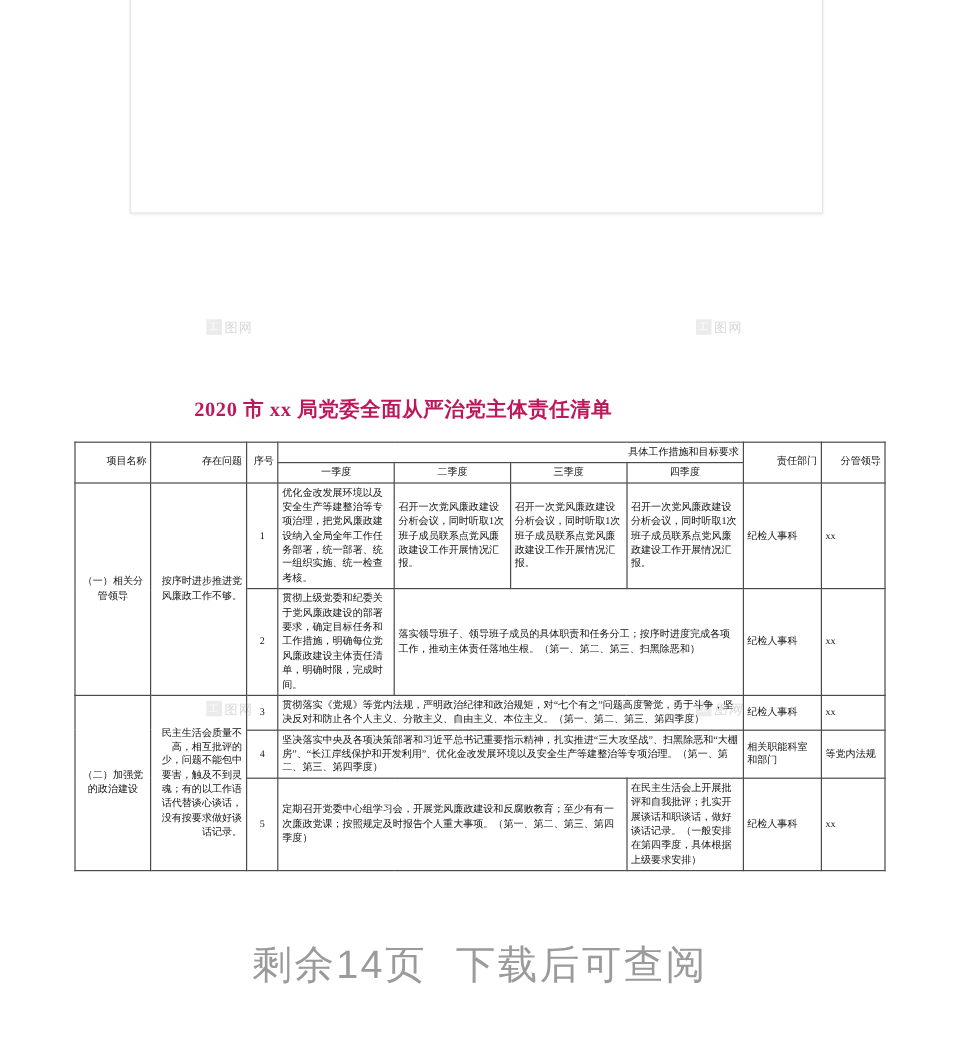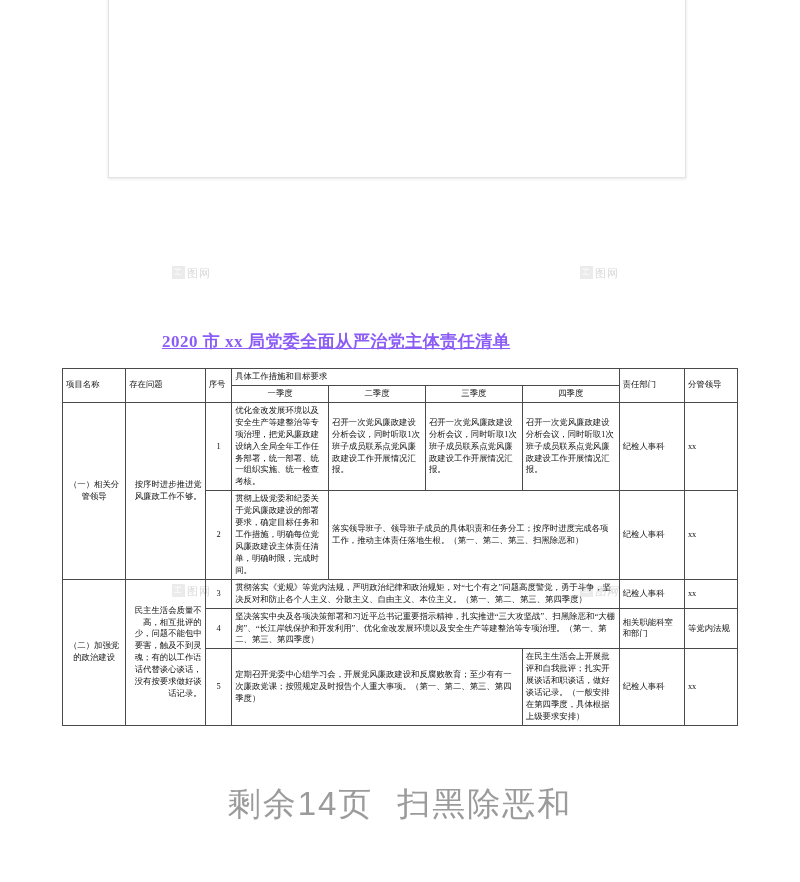--- a/index.html
+++ b/index.html
@@ -46,23 +46,22 @@
   }
   .doc-title {
     position: absolute;
     top: 330px;
     left: 0;
     width: 672px;
     text-align: center;
     font-family: "Liberation Serif", serif;
     font-weight: bold;
     font-size: 17px;
-    color: #8b5cf6;
+    color: #be185d;
     letter-spacing: 0.5px;
-    text-decoration: underline;
   }
   table.sheet {
     position: absolute;
     left: 62px;
     top: 368px;
     width: 676px;
     border-collapse: collapse;
     table-layout: fixed;
     background: transparent;
   }
@@ -70,21 +69,21 @@
     border: 1px solid #4a4a4a;
     font-size: 8.4px;
     line-height: 1.42;
     color: #111111;
     padding: 2px 3px;
     vertical-align: middle;
     font-weight: normal;
     font-family: "Liberation Serif", serif;
   }
   th.hd {
-    text-align: left;
+    text-align: right;
     font-weight: bold;
     font-size: 9.6px;
     padding: 5px 2px;
   }
   th.hd-sub {
     text-align: center;
     font-weight: bold;
     font-size: 9.2px;
     padding: 4px 2px;
   }
@@ -210,14 +209,14 @@
       <td class="c-no">5</td>
       <td class="c-q" colspan="3">定期召开党委中心组学习会，开展党风廉政建设和反腐败教育；至少有有一次廉政党课；按照规定及时报告个人重大事项。（第一、第二、第三、第四季度）</td>
       <td class="c-q">在民主生活会上开展批评和自我批评；扎实开展谈话和职谈话，做好谈话记录。（一般安排在第四季度，具体根据上级要求安排）</td>
       <td class="c-dept">纪检人事科</td>
       <td class="c-lead">xx</td>
     </tr>
   </tbody>
 </table>
 
 <div class="foot">
-  <span>剩余14页</span><span class="gap"></span><span>扫黑除恶和</span>
+  <span>剩余14页</span><span class="gap"></span><span>下载后可查阅</span>
 </div>
 
 </body></html>

